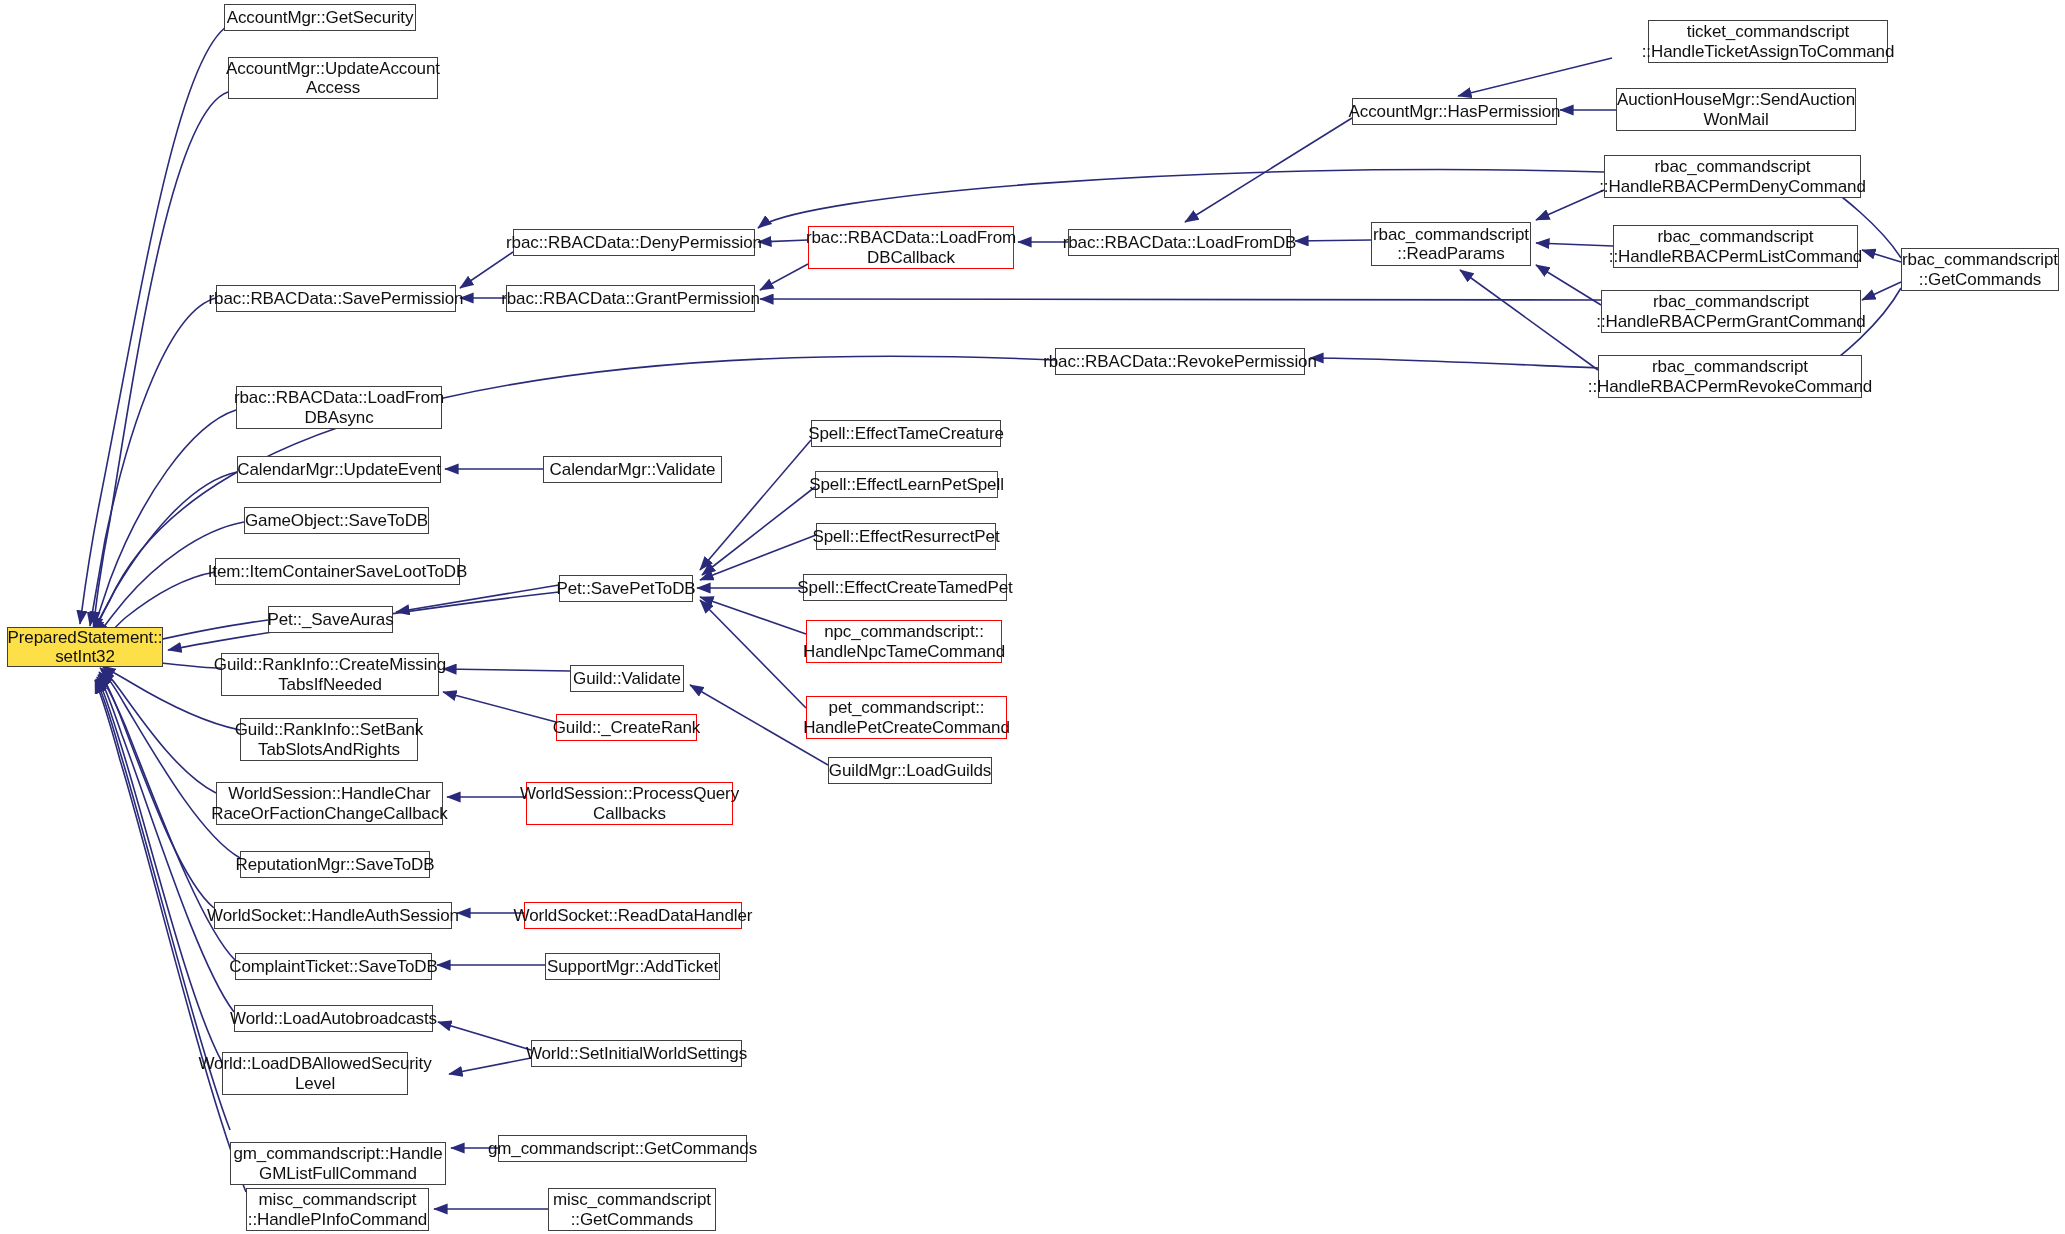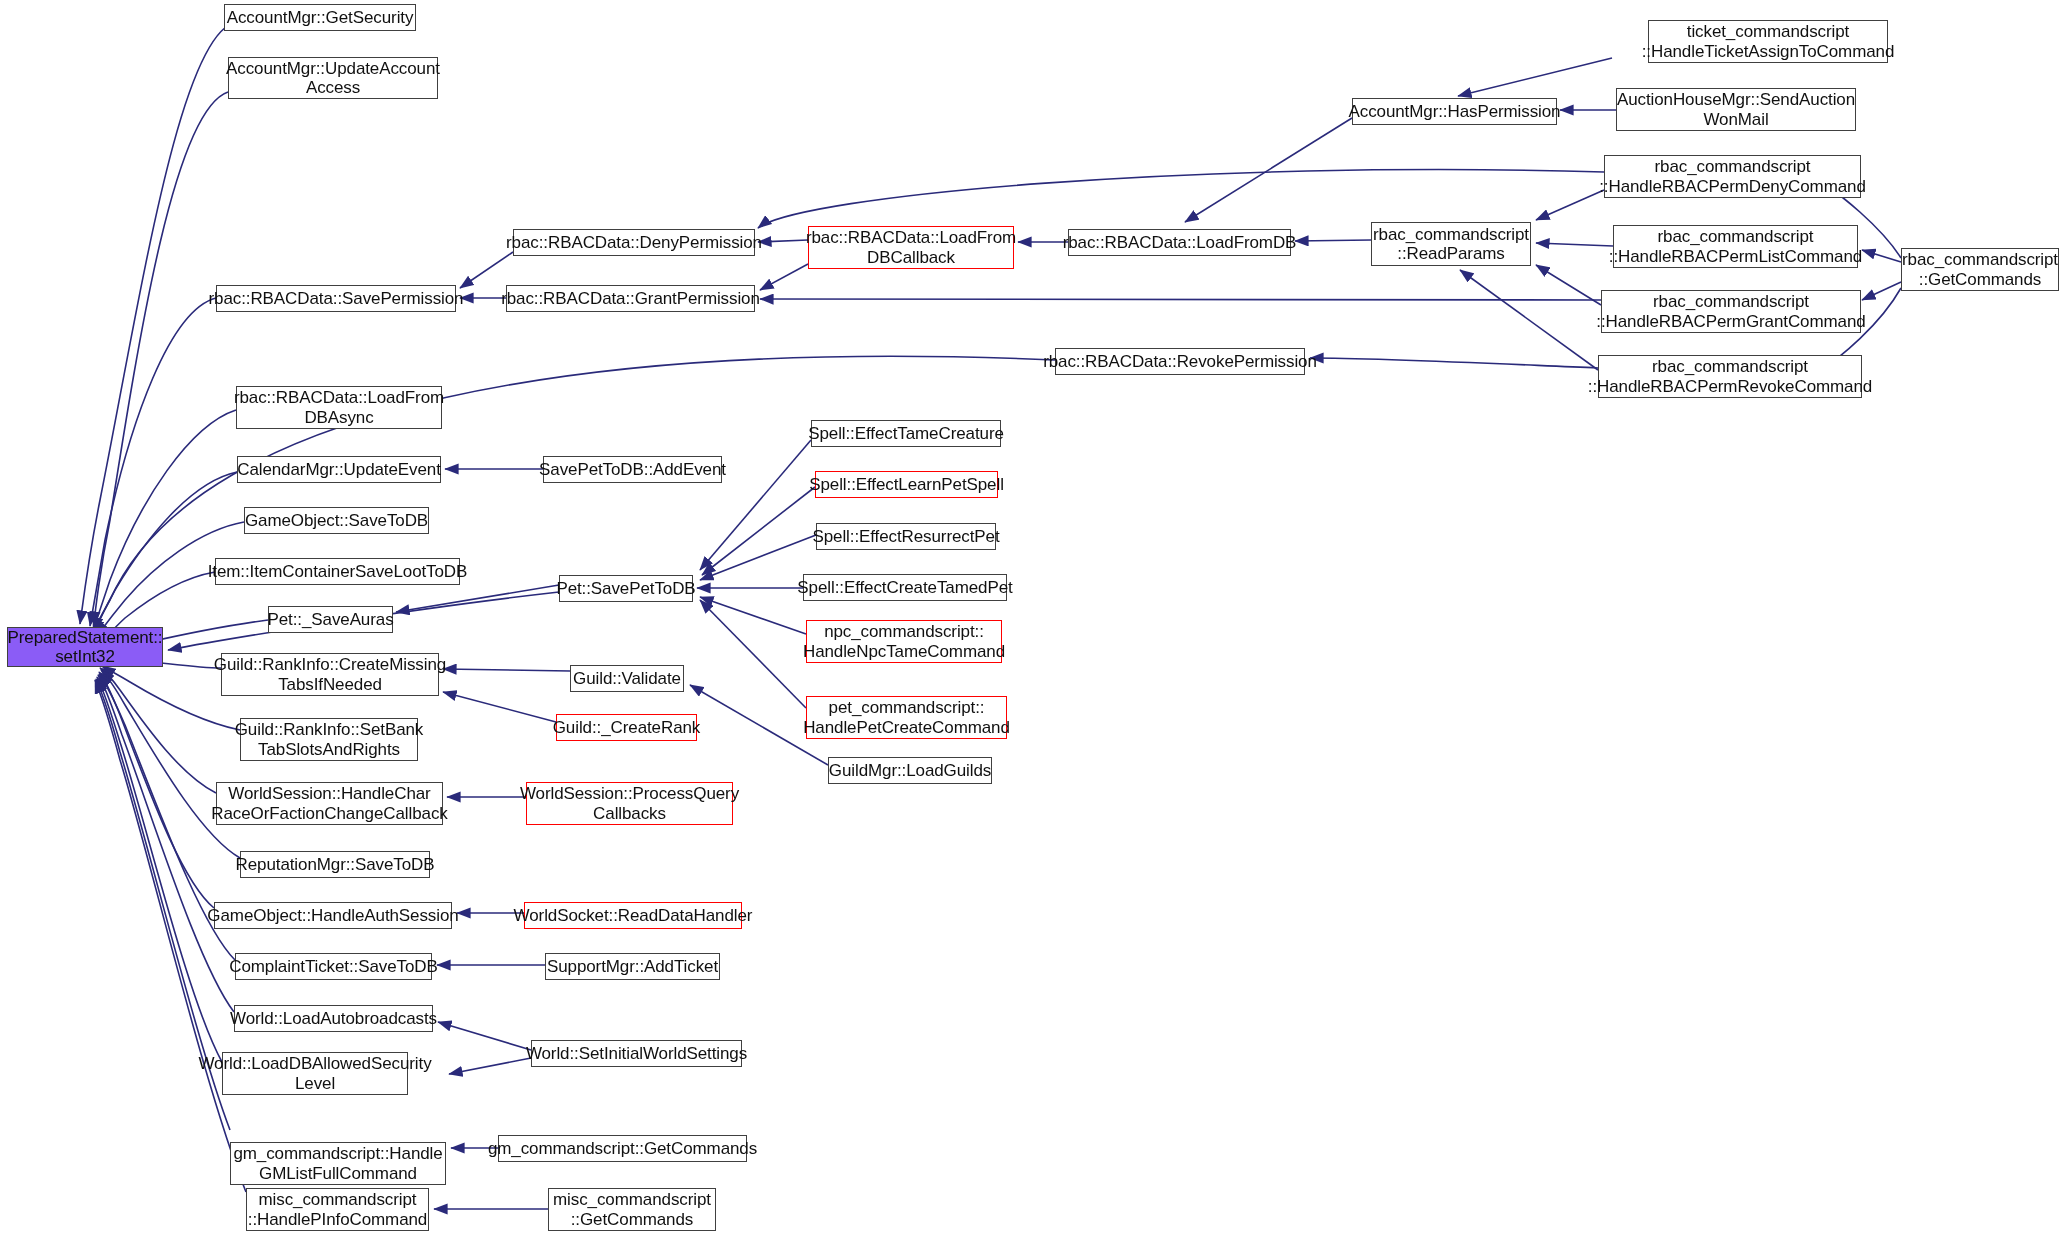--- a/index.html
+++ b/index.html
@@ -35,21 +35,21 @@
     line-height: 1.12;
     letter-spacing: -0.1px;
     white-space: pre-line;
     padding: 0 3px;
     z-index: 3;
   }
   .node.red {
     border-color: #ff0000;
   }
   .node.root {
-    background: #8b5cf6;
+    background: #fde047;
     border-color: #404040;
   }
 </style>
 </head>
 <body>
 
 <div id="canvas">
   <svg id="edge-layer" viewBox="0 0 2065 1234" xmlns="http://www.w3.org/2000/svg">
     <defs>
       <marker id="arrowhead" markerWidth="9" markerHeight="7" refX="8.5" refY="3.5" orient="auto" markerUnits="strokeWidth">
@@ -143,21 +143,21 @@
 ::HandleRBACPermListCommand</div>
       <div class="node" style="left: 1601px; top: 290px; width: 260px; height: 43px;">rbac_commandscript
 ::HandleRBACPermGrantCommand</div>
       <div class="node" style="left: 1598px; top: 355px; width: 264px; height: 43px;">rbac_commandscript
 ::HandleRBACPermRevokeCommand</div>
       <div class="node" style="left: 1901px; top: 248px; width: 158px; height: 43px;">rbac_commandscript
 ::GetCommands</div>
       <div class="node" style="left: 236px; top: 386px; width: 206px; height: 43px;">rbac::RBACData::LoadFrom
 DBAsync</div>
       <div class="node" style="left: 237px; top: 456px; width: 204px; height: 27px;">CalendarMgr::UpdateEvent</div>
-      <div class="node" style="left: 543px; top: 456px; width: 179px; height: 27px;">SavePetToDB::AddEvent</div>
+      <div class="node" style="left: 543px; top: 456px; width: 179px; height: 27px;">CalendarMgr::Validate</div>
       <div class="node" style="left: 244px; top: 507px; width: 185px; height: 27px;">GameObject::SaveToDB</div>
       <div class="node" style="left: 215px; top: 558px; width: 245px; height: 27px;">Item::ItemContainerSaveLootToDB</div>
       <div class="node" style="left: 268px; top: 606px; width: 125px; height: 27px;">Pet::_SaveAuras</div>
       <div class="node" style="left: 559px; top: 575px; width: 134px; height: 27px;">Pet::SavePetToDB</div>
       <div class="node" style="left: 811px; top: 420px; width: 190px; height: 27px;">Spell::EffectTameCreature</div>
       <div class="node red" style="left: 815px; top: 471px; width: 183px; height: 27px;">Spell::EffectLearnPetSpell</div>
       <div class="node" style="left: 816px; top: 523px; width: 180px; height: 27px;">Spell::EffectResurrectPet</div>
       <div class="node" style="left: 803px; top: 574px; width: 204px; height: 27px;">Spell::EffectCreateTamedPet</div>
       <div class="node red" style="left: 806px; top: 620px; width: 196px; height: 43px;">npc_commandscript::
 HandleNpcTameCommand</div>
@@ -168,21 +168,21 @@
       <div class="node" style="left: 570px; top: 665px; width: 114px; height: 27px;">Guild::Validate</div>
       <div class="node red" style="left: 556px; top: 714px; width: 141px; height: 27px;">Guild::_CreateRank</div>
       <div class="node" style="left: 828px; top: 757px; width: 164px; height: 27px;">GuildMgr::LoadGuilds</div>
       <div class="node" style="left: 240px; top: 718px; width: 178px; height: 43px;">Guild::RankInfo::SetBank
 TabSlotsAndRights</div>
       <div class="node" style="left: 216px; top: 782px; width: 227px; height: 43px;">WorldSession::HandleChar
 RaceOrFactionChangeCallback</div>
       <div class="node red" style="left: 526px; top: 782px; width: 207px; height: 43px;">WorldSession::ProcessQuery
 Callbacks</div>
       <div class="node" style="left: 240px; top: 851px; width: 190px; height: 27px;">ReputationMgr::SaveToDB</div>
-      <div class="node" style="left: 214px; top: 902px; width: 238px; height: 27px;">GameObject::HandleAuthSession</div>
+      <div class="node" style="left: 214px; top: 902px; width: 238px; height: 27px;">WorldSocket::HandleAuthSession</div>
       <div class="node red" style="left: 524px; top: 902px; width: 218px; height: 27px;">WorldSocket::ReadDataHandler</div>
       <div class="node" style="left: 235px; top: 953px; width: 197px; height: 27px;">ComplaintTicket::SaveToDB</div>
       <div class="node" style="left: 545px; top: 953px; width: 175px; height: 27px;">SupportMgr::AddTicket</div>
       <div class="node" style="left: 234px; top: 1005px; width: 199px; height: 27px;">World::LoadAutobroadcasts</div>
       <div class="node" style="left: 531px; top: 1040px; width: 211px; height: 27px;">World::SetInitialWorldSettings</div>
       <div class="node" style="left: 222px; top: 1052px; width: 186px; height: 43px;">World::LoadDBAllowedSecurity
 Level</div>
       <div class="node" style="left: 230px; top: 1124px; width: 216px; height: 43px; margin-top: 18px;">gm_commandscript::Handle
 GMListFullCommand</div>
       <div class="node" style="left: 498px; top: 1135px; width: 249px; height: 27px;">gm_commandscript::GetCommands</div>

